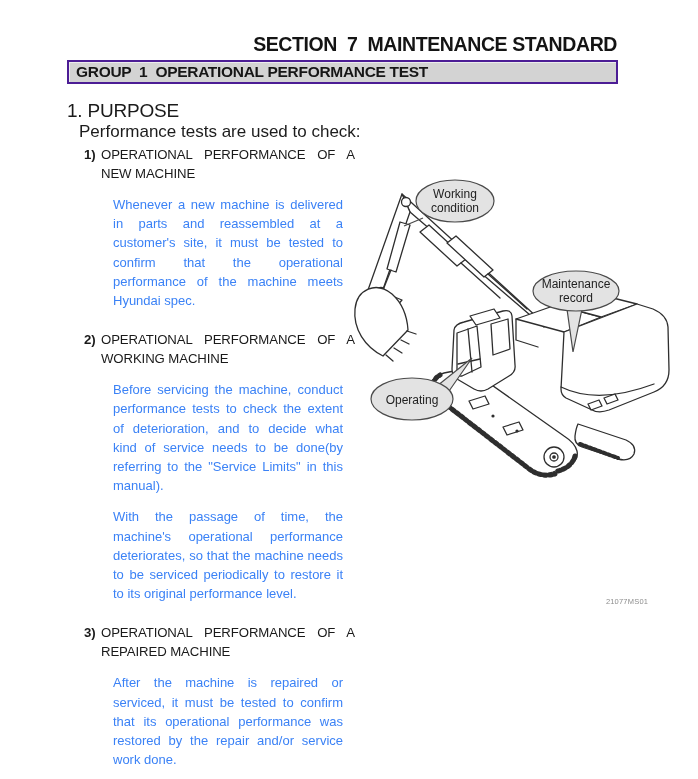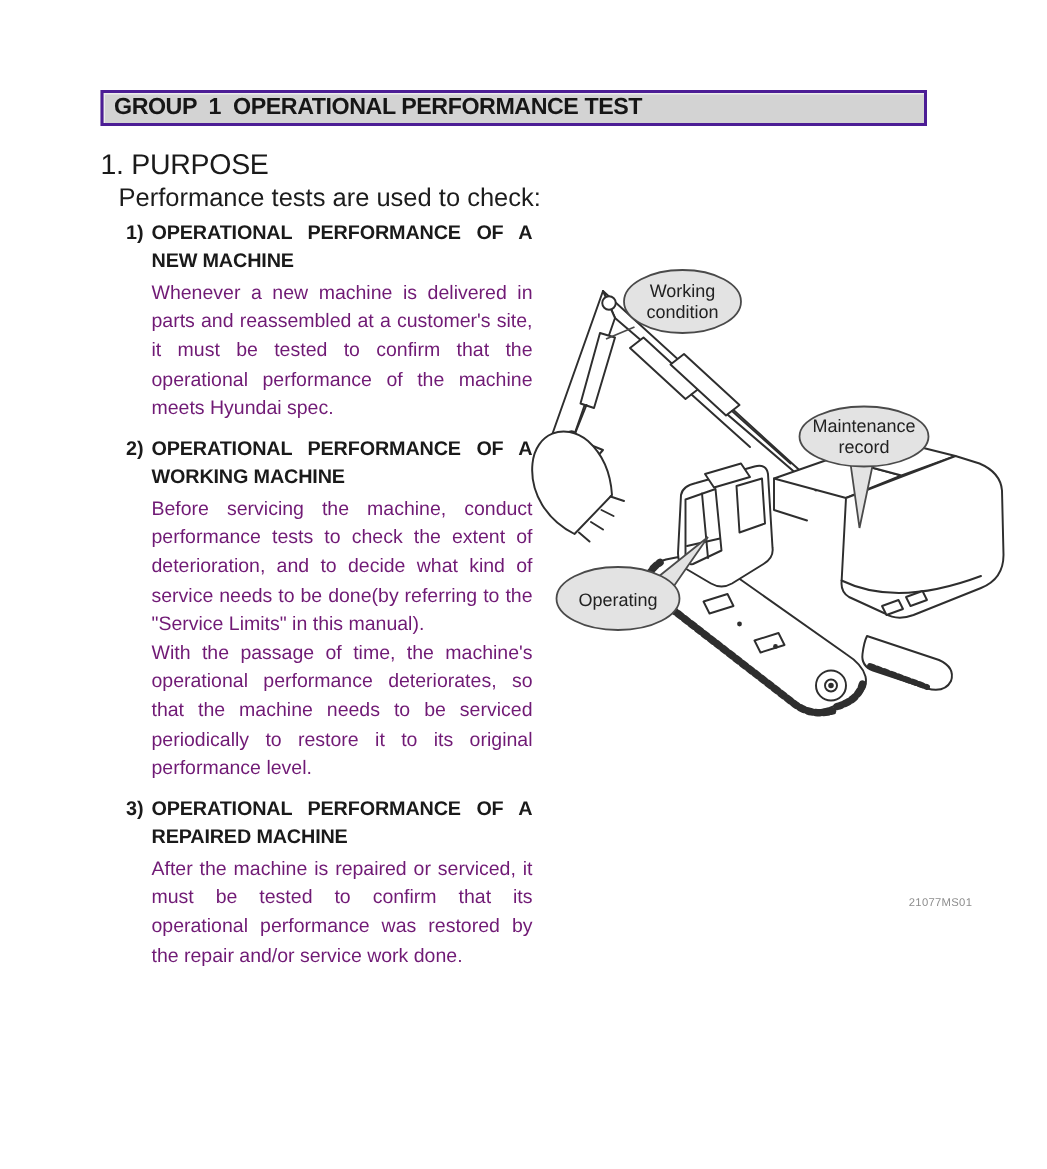--- a/index.html
+++ b/index.html
@@ -16,34 +16,35 @@
     background:#d3d3d3;border:2px solid #4c1d95;
     box-shadow:inset 1px 1px 0 #ececec;
     display:flex;align-items:center;padding-left:7px;
   }
   .group-label{font-size:15.5px;font-weight:700;letter-spacing:-0.3px;white-space:pre;color:#161616;}
   .purpose-heading{position:absolute;left:67px;top:100px;font-size:19px;font-weight:400;letter-spacing:-0.2px;}
   .purpose-intro{position:absolute;left:79px;top:122px;font-size:17px;color:#1c1c1c;}
   .sections{position:absolute;left:84px;top:146px;width:271px;}
   .section{display:grid;grid-template-columns:17px 1fr;margin-bottom:9px;}
   .sec-num{font-size:13.2px;font-weight:700;line-height:18.5px;}
-  .sec-title{font-size:13.2px;font-weight:700;line-height:18.5px;text-align:justify;margin:0 0 2px 0;letter-spacing:-0.1px;}
-  .sec-body p{margin:0;font-size:13px;line-height:19.2px;text-align:justify;color:#701a75;}
+  .sec-title{font-size:13.2px;font-weight:400;line-height:18.5px;text-align:justify;margin:0 0 2px 0;letter-spacing:-0.1px;}
+  .sec-body p{margin:12px;font-size:13px;line-height:19.2px;text-align:justify;color:#3b82f6;}
   .figure-svg{position:absolute;left:350px;top:168px;width:330px;height:330px;}
   .callout-text{font-family:"Liberation Sans",sans-serif;font-size:12px;fill:#222;}
   .figure-code{
     position:absolute;left:596px;top:597px;width:62px;text-align:center;
     font-size:7.5px;color:#8d8d8d;letter-spacing:0.2px;
   }
 </style>
 </head>
 <body>
 
 <div id="page">
 
+  <div class="section-title">SECTION  7  MAINTENANCE STANDARD</div>
 
   <div class="group-bar">
     <span class="group-label">GROUP  1  OPERATIONAL PERFORMANCE TEST</span>
   </div>
 
   <div class="purpose-heading">1. PURPOSE</div>
   <div class="purpose-intro">Performance tests are used to check:</div>
 
   <div class="sections">
 

